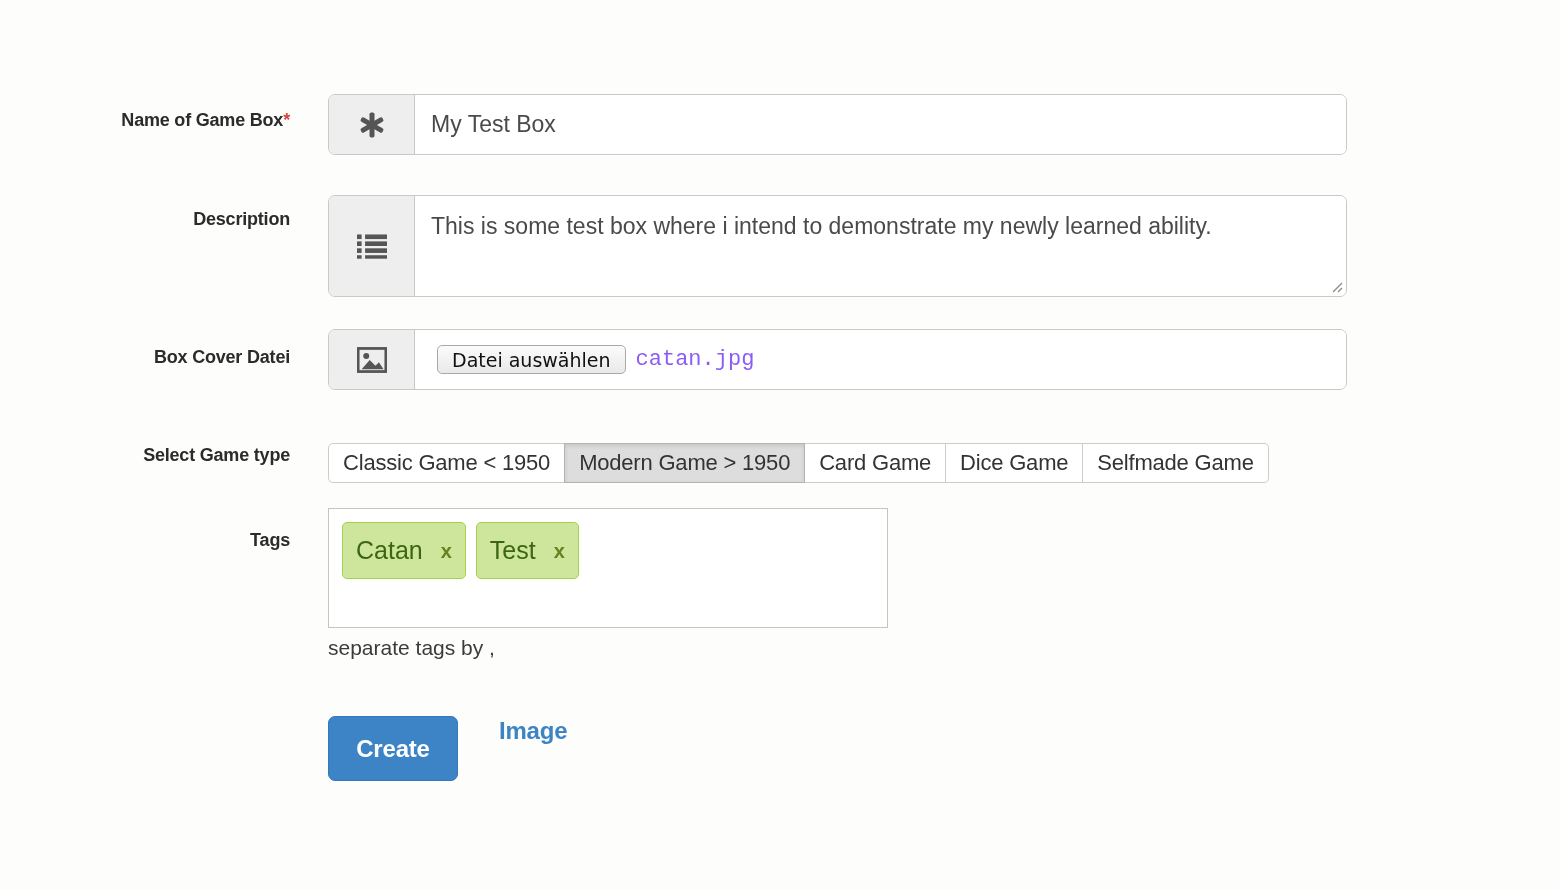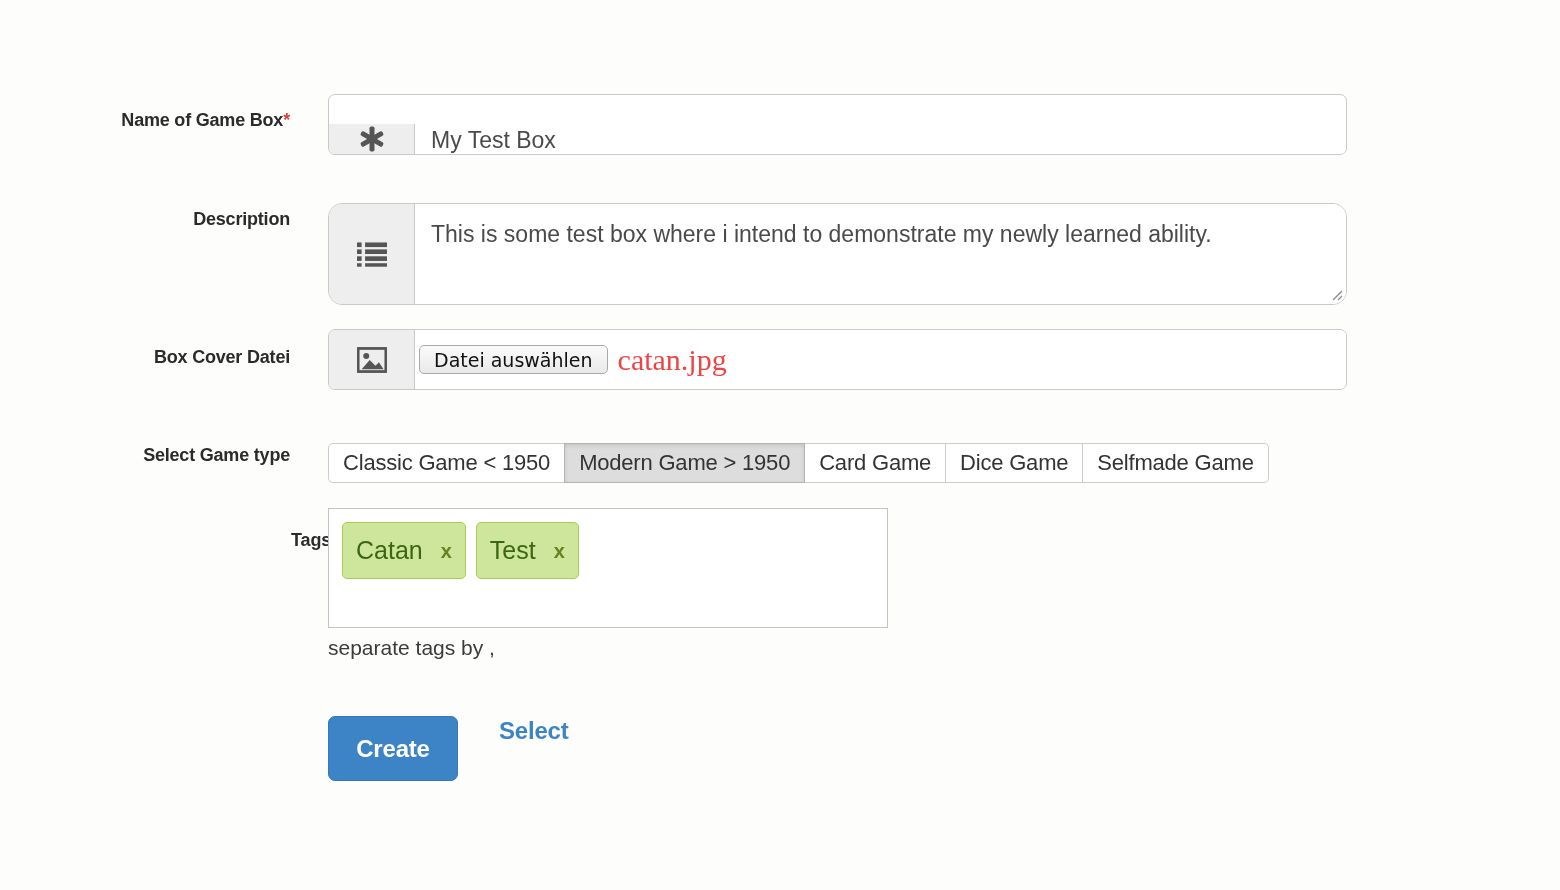--- a/index.html
+++ b/index.html
@@ -69,26 +69,26 @@
     align-items: center;
     padding: 0 16px;
     font-size: 23px;
     color: #4a4a4a;
     background: #ffffff;
   }
 
   
   #row-name { top: 94px; }
   #row-name .label { top: 16px; }
-  #grp-name { top: 0; width: 1019px; height: 61px; align-items: flex-end; }
+  #grp-name { top: 0; width: 1019px; height: 61px; }
 
   
   #row-desc { top: 191px; }
   #row-desc .label { top: 18px; }
-  #grp-desc { top: 12px; width: 1019px; height: 102px; align-items: stretch; border-radius: 14px; }
+  #grp-desc { top: 4px; width: 1019px; height: 102px; align-items: stretch; }
   #grp-desc .addon { align-items: center; }
   .textarea-field {
     position: relative;
     flex: 1 1 auto;
     padding: 14px 16px 0 16px;
     font-size: 23px;
     line-height: 1.42;
     color: #4a4a4a;
     background: #ffffff;
     white-space: normal;
@@ -99,39 +99,39 @@
     right: 3px;
     bottom: 3px;
     width: 14px;
     height: 14px;
   }
 
   
   #row-file { top: 329px; }
   #row-file .label { top: 18px; }
   #grp-file { top: 0; width: 1019px; height: 61px; }
-  #grp-file .field { padding-left: 4px; gap: 10px; }
+  #grp-file .field { padding-left: 22px; gap: 10px; }
   .file-btn {
     display: inline-flex;
     align-items: center;
     justify-content: center;
     height: 29px;
     padding: 0 14px;
     font-family: "DejaVu Sans", sans-serif;
     font-size: 19px;
     color: #111111;
     background: linear-gradient(180deg, #fbfbfb 0%, #e9e9e9 100%);
     border: 1px solid #a9a9a9;
     border-radius: 5px;
     white-space: nowrap;
   }
   .file-name {
-    font-family: Liberation Serif, serif;
-    font-size: 30px;
-    color: #ef4444;
+    font-family: Liberation Mono, monospace;
+    font-size: 22px;
+    color: #8b5cf6;
     white-space: nowrap;
   }
 
   
   #row-type { top: 428px; }
   #row-type .label { top: 17px; }
   .btn-group {
     position: absolute;
     left: 328px;
     top: 15px;
@@ -163,21 +163,21 @@
   .tbtn.active {
     background: #dddddd;
     border-color: #b3b3b3;
     border-left-width: 1px;
     margin-left: -1px;
     box-shadow: inset 0 2px 4px rgba(0,0,0,0.10);
   }
 
   
   #row-tags { top: 508px; }
-  #row-tags .label { top: 22px; margin-left: 41px; }
+  #row-tags .label { top: 22px; }
   .tags-box {
     position: absolute;
     left: 328px;
     top: 0;
     width: 560px;
     height: 120px;
     background: #ffffff;
     border: 1px solid #c4c4c4;
     padding: 13px 0 0 13px;
     display: flex;
@@ -336,16 +336,16 @@
       <span class="tag">
         <span>Test</span>
         <span class="tag-x">x</span>
       </span>
     </div>
     <div class="tags-help">separate tags by ,</div>
   </div>
 
   <div class="row" id="row-actions">
     <div class="btn-primary">Create</div>
-    <a class="btn-link" href="#">Select</a>
+    <a class="btn-link" href="#">Image</a>
   </div>
 
 </div>
 
 </body></html>

